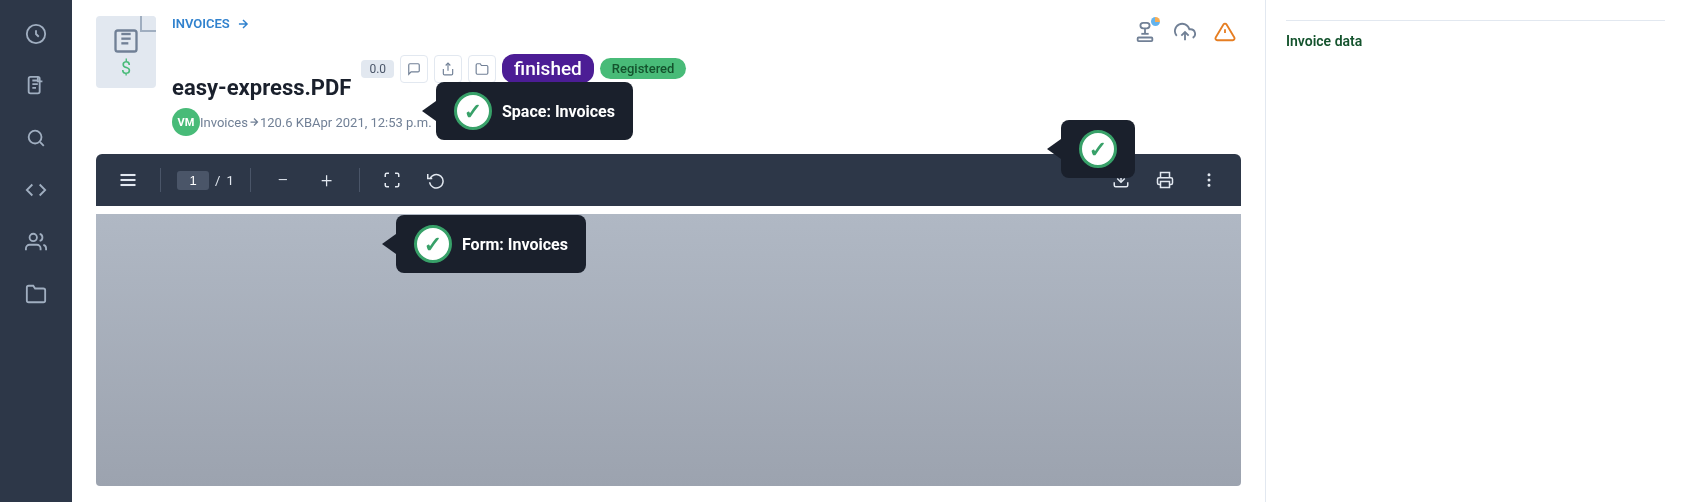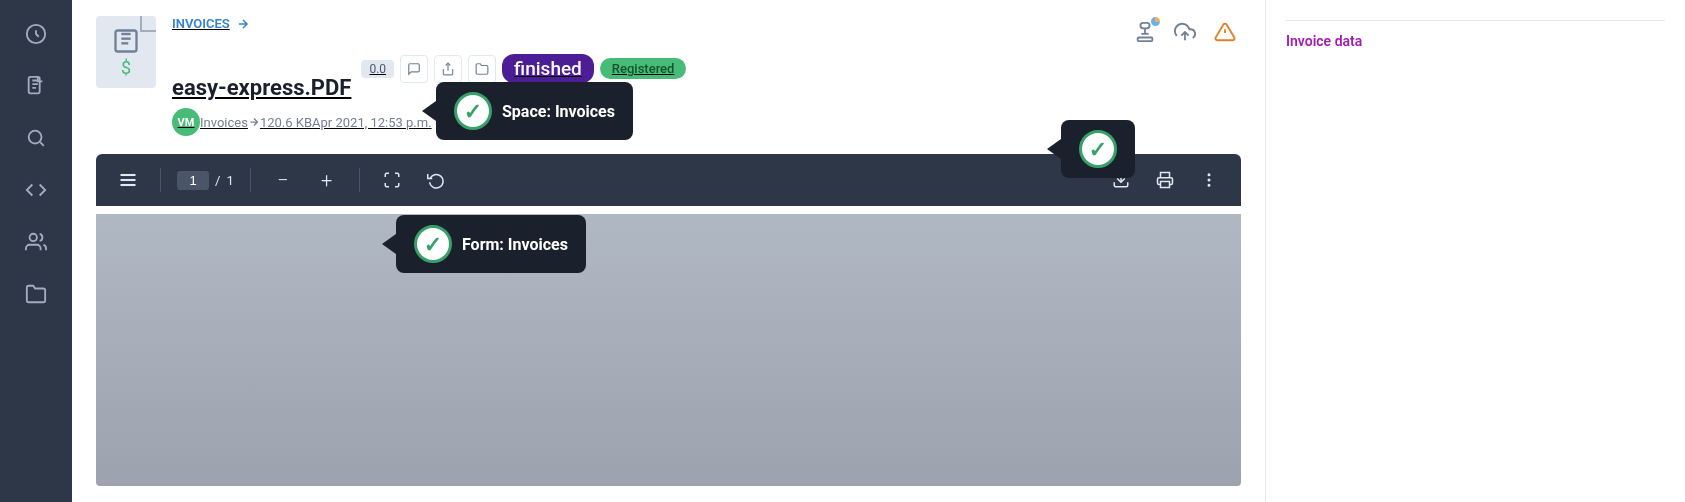--- a/index.html
+++ b/index.html
@@ -95,21 +95,20 @@
       border-left: 2px solid #a0aec0;
       border-bottom: 2px solid #a0aec0;
       border-top-right-radius: 4px;
     }
 
     
     .doc-meta {
       display: flex;
       flex-direction: column;
       gap: 4px;
-      text-decoration: underline;
     }
     .doc-space-link {
       display: flex;
       align-items: center;
       gap: 6px;
       color: #3182ce;
       font-size: 13px;
       font-weight: 600;
       text-transform: uppercase;
     }
@@ -249,21 +248,21 @@
       gap: 8px;
     }
     .right-panel h2 {
       font-size: 16px;
       font-weight: 600;
       color: #1a202c;
     }
     .right-panel h3 {
       font-size: 14px;
       font-weight: 600;
-      color: #a21caf;
+      color: #14532d;
     }
 
     
     .doc-viewer-wrapper {
       position: relative;
       flex: 1;
       display: flex;
       flex-direction: column;
       padding: 16px 24px;
       gap: 8px;

